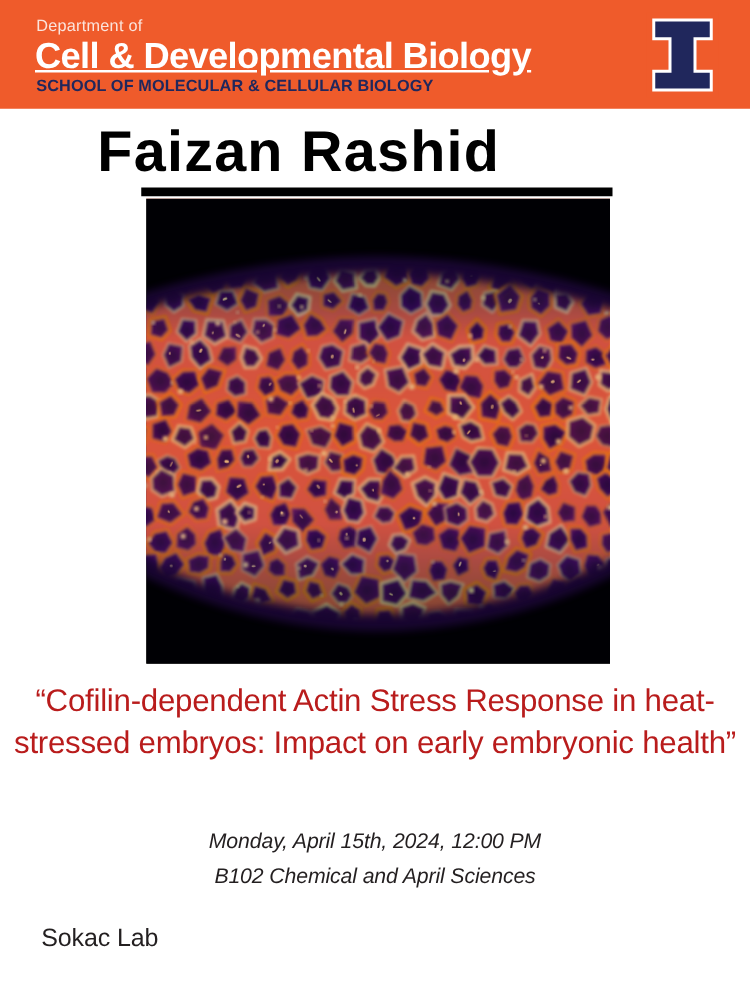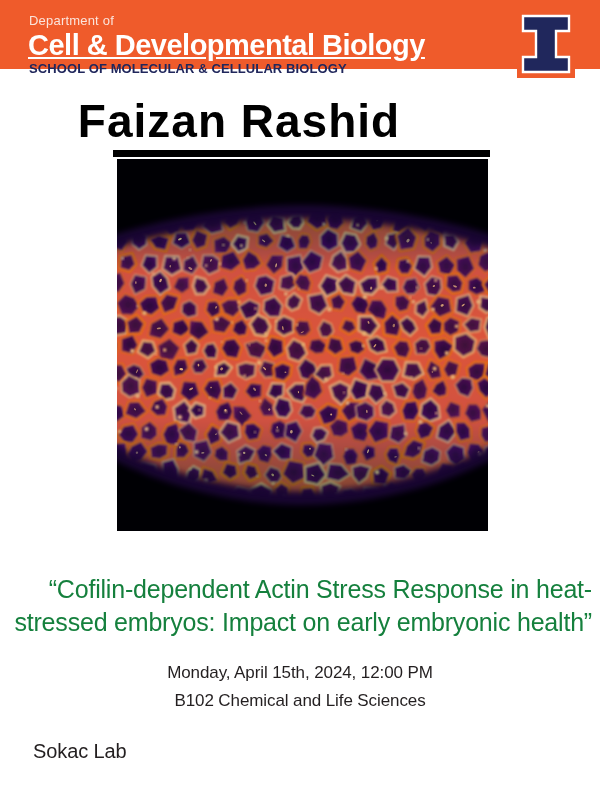--- a/index.html
+++ b/index.html
@@ -14,21 +14,21 @@
     overflow: hidden;
     font-family: "Liberation Sans", sans-serif;
     -webkit-font-smoothing: antialiased;
   }
 
   
   .header-band {
     position: absolute;
     left: 0; top: 0;
     width: 600px;
-    height: 69px;
+    height: 87px;
     background: #ef5b2b;
   }
   .dept-prefix {
     position: absolute;
     left: 29px; top: 14px;
     font-size: 13px;
     font-weight: 400;
     color: #fbe4dc;
     letter-spacing: 0.2px;
     line-height: 1;
@@ -95,42 +95,42 @@
     display: block;
     width: 371px;
     height: 372px;
   }
 
   
   .talk-title {
     position: absolute;
     left: 8px; top: 545px;
     width: 584px;
-    text-align: right;
+    text-align: center;
     font-size: 25px;
     font-weight: 300;
-    color: #15803d;
+    color: #b91c1c;
     line-height: 1.32;
     letter-spacing: -0.2px;
-    margin-top: 28px;
   }
 
   
   .details {
     position: absolute;
     left: 0; top: 659px;
     width: 600px;
     text-align: center;
   }
   .detail-line {
     font-size: 17px;
     font-weight: 500;
     color: #231f20;
     line-height: 1.62;
     letter-spacing: -0.1px;
+    font-style: italic;
   }
 
   
   .lab-credit {
     position: absolute;
     left: 33px; top: 740px;
     font-size: 20px;
     font-weight: 400;
     color: #231f20;
     letter-spacing: -0.1px;
@@ -860,16 +860,16 @@
 
       <rect x="0" y="0" width="371" height="372" fill="url(#bandFade)" opacity="0.42" style="mix-blend-mode:multiply"></rect>
     </g>
   </svg>
 </div>
 
 <div class="talk-title">“Cofilin-dependent Actin Stress Response in heat-stressed embryos: Impact on early embryonic health”</div>
 
 <div class="details">
   <div class="detail-line">Monday, April 15th, 2024, 12:00 PM</div>
-  <div class="detail-line">B102 Chemical and Life Sciences</div>
+  <div class="detail-line">B102 Chemical and April Sciences</div>
 </div>
 
 <div class="lab-credit">Sokac Lab</div>
 
 </body></html>

